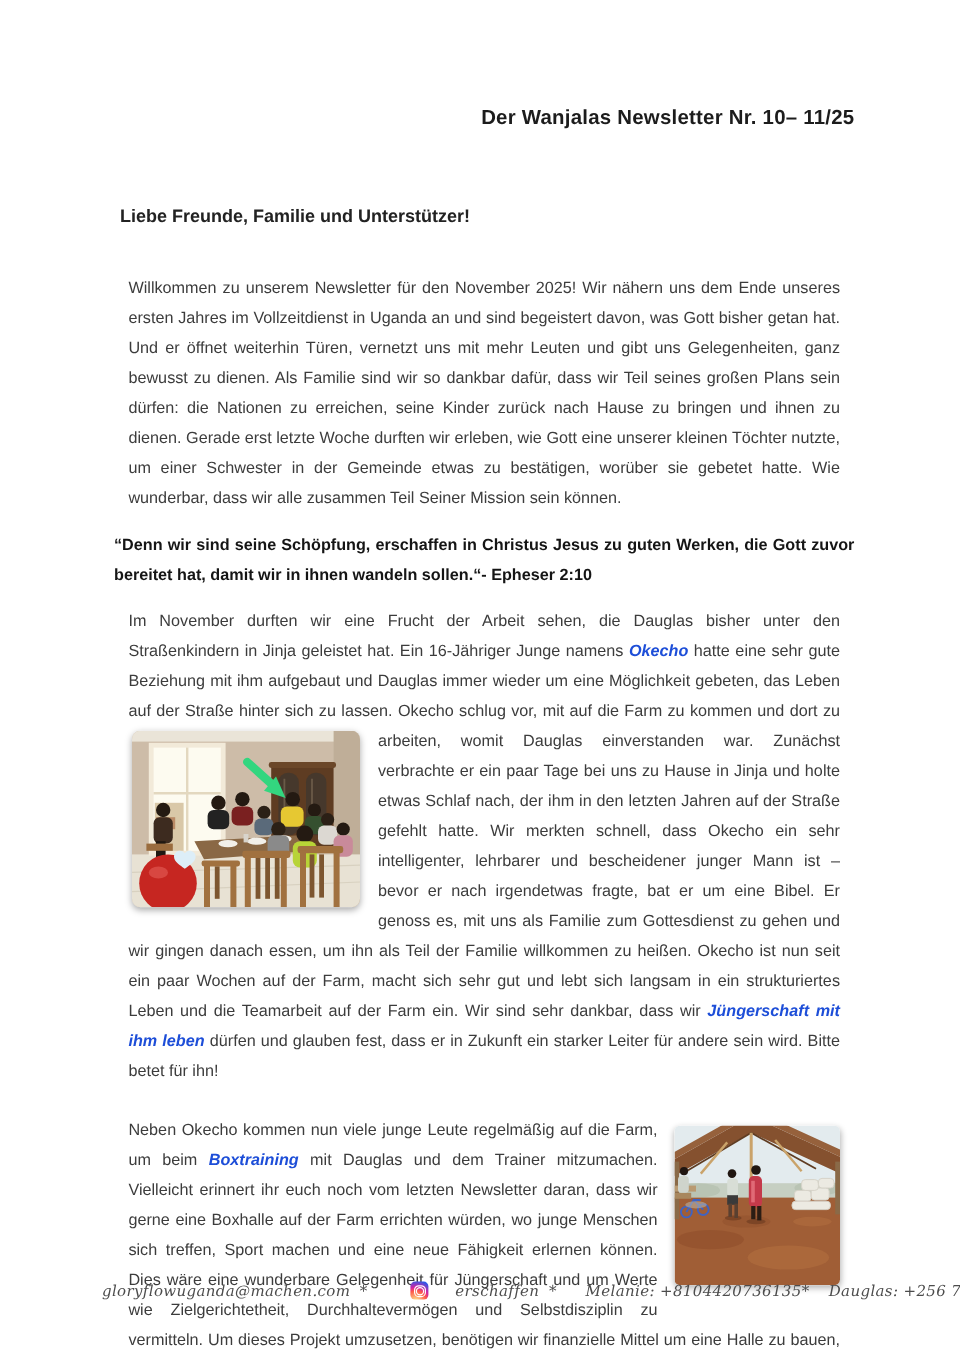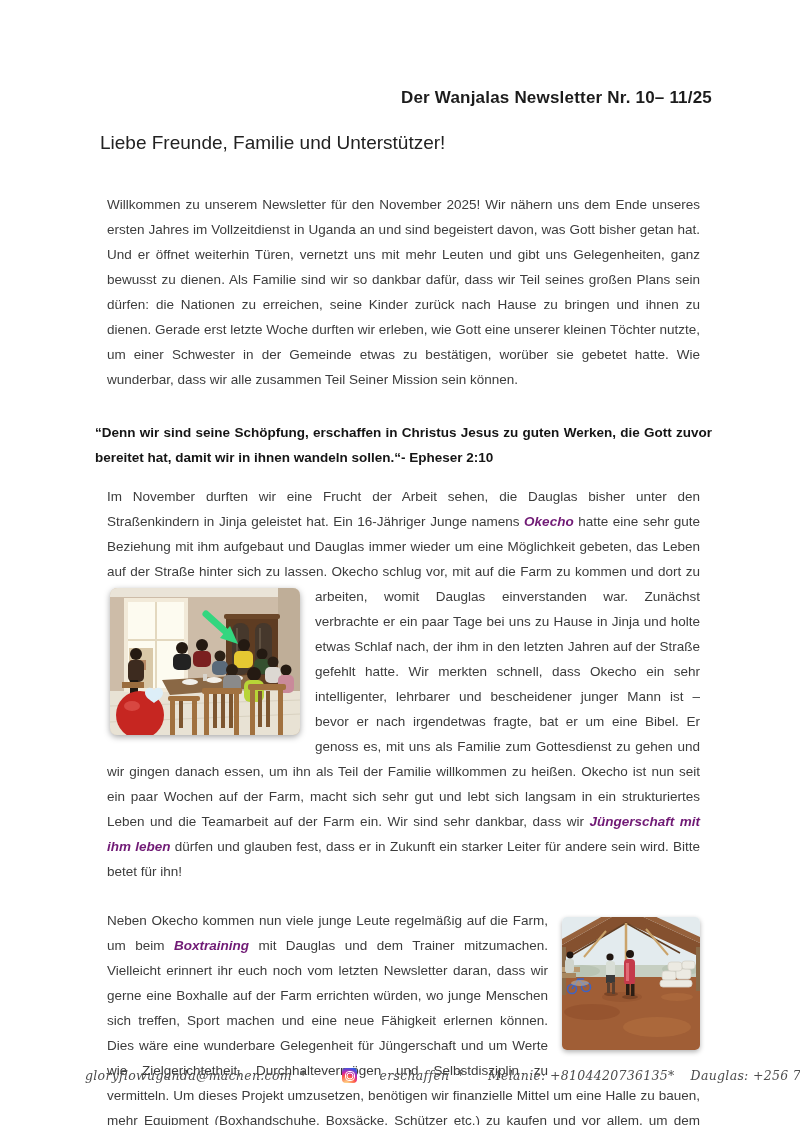--- a/index.html
+++ b/index.html
@@ -13,45 +13,45 @@
   }
   .content{padding:88px 88px 0 95px;}
   .nl-title{
     text-align:right;
     font-size:17px;
     font-weight:600;
     color:#1c1c1c;
     letter-spacing:.2px;
   }
   .greeting{
-    margin-top:24px;
+    margin-top:64px;
     padding-left:5px;
-    font-size:19px;
-    font-weight:400;
+    font-size:15px;
+    font-weight:700;
     color:#222222;
   }
   p.body{
     margin:12px;
     font-size:13.5px;
     line-height:25px;
     text-align:justify;
     color:#3c3c3c;
   }
   p.first{margin-top:38px;}
   p.quote{
-    margin-top:28px;
+    margin-top:14px;
     font-weight:700;
     color:#151515;
     font-size:13.5px;
     line-height:25px;
     text-align:justify;
   }
   p.para2{margin-top:12px;}
   p.para3{margin-top:12px;}
-  .bold-it{font-weight:700;font-style:italic;color:#701a75;}
+  .bold-it{font-weight:700;font-style:italic;color:#1d4ed8;}
   .photo-left{
     float:left;
     width:190px;height:147px;
     margin:4px 15px 6px 3px;
     border-radius:7px;
     overflow:hidden;
     box-shadow:0 2px 6px rgba(0,0,0,.35);
     display:block;
   }
   .photo-right{

